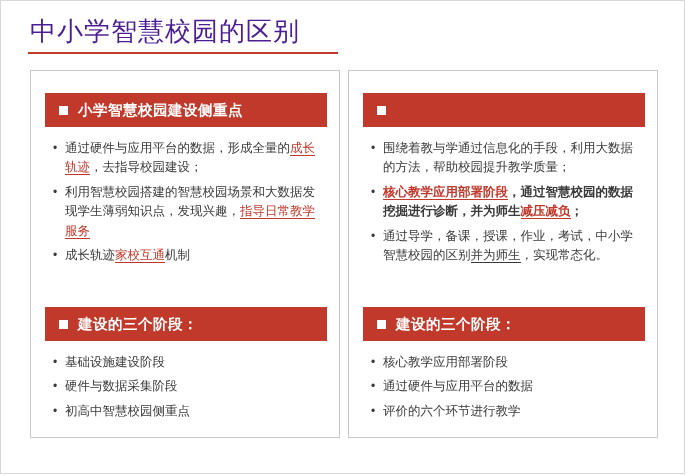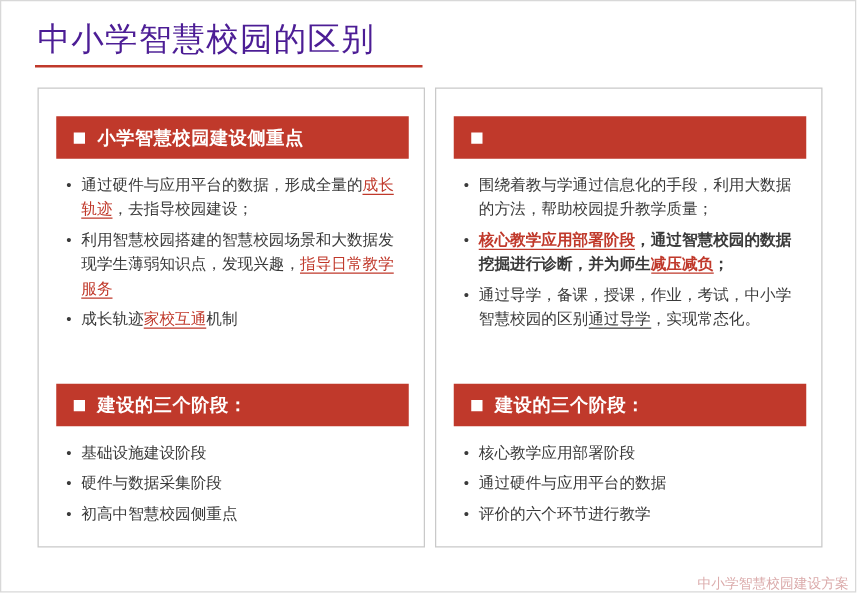--- a/index.html
+++ b/index.html
@@ -192,21 +192,21 @@
         <div class="bullet">
           <span class="dot">•</span>
           <span class="btext"><span>围绕着教与学通过信息化的手段，利用大数据的方法，帮助校园提升教学质量；</span></span>
         </div>
         <div class="bullet">
           <span class="dot">•</span>
           <span class="btext"><span class="hl-red-u bold">核心教学应用部署阶段</span><span class="bold">，通过智慧校园的数据挖掘进行诊断，并为师生</span><span class="hl-red-u bold">减压减负</span><span class="bold">；</span></span>
         </div>
         <div class="bullet">
           <span class="dot">•</span>
-          <span class="btext"><span>通过导学，备课，授课，作业，考试，中小学智慧校园的区别</span><span class="hl-black-u">通过导学</span><span>，实现常态化。</span></span>
+          <span class="btext"><span>通过导学，备课，授课，作业，考试，中小学智慧校园的区别</span><span class="hl-black-u">并为师生</span><span>，实现常态化。</span></span>
         </div>
       </div>
 
     <div class="band band-2">
       <span class="marker"></span>
       <span class="band-text">建设的三个阶段：</span>
     </div>
     <div class="bullets bullets-2">
         <div class="bullet">
           <span class="dot">•</span>
@@ -216,14 +216,13 @@
           <span class="dot">•</span>
           <span class="btext"><span>通过硬件与应用平台的数据</span></span>
         </div>
         <div class="bullet">
           <span class="dot">•</span>
           <span class="btext"><span>评价的六个环节进行教学</span></span>
         </div>
       </div>
   </div>
 
-  <div class="watermark">中小学智慧校园建设方案</div>
 </div>
 
 </body></html>

